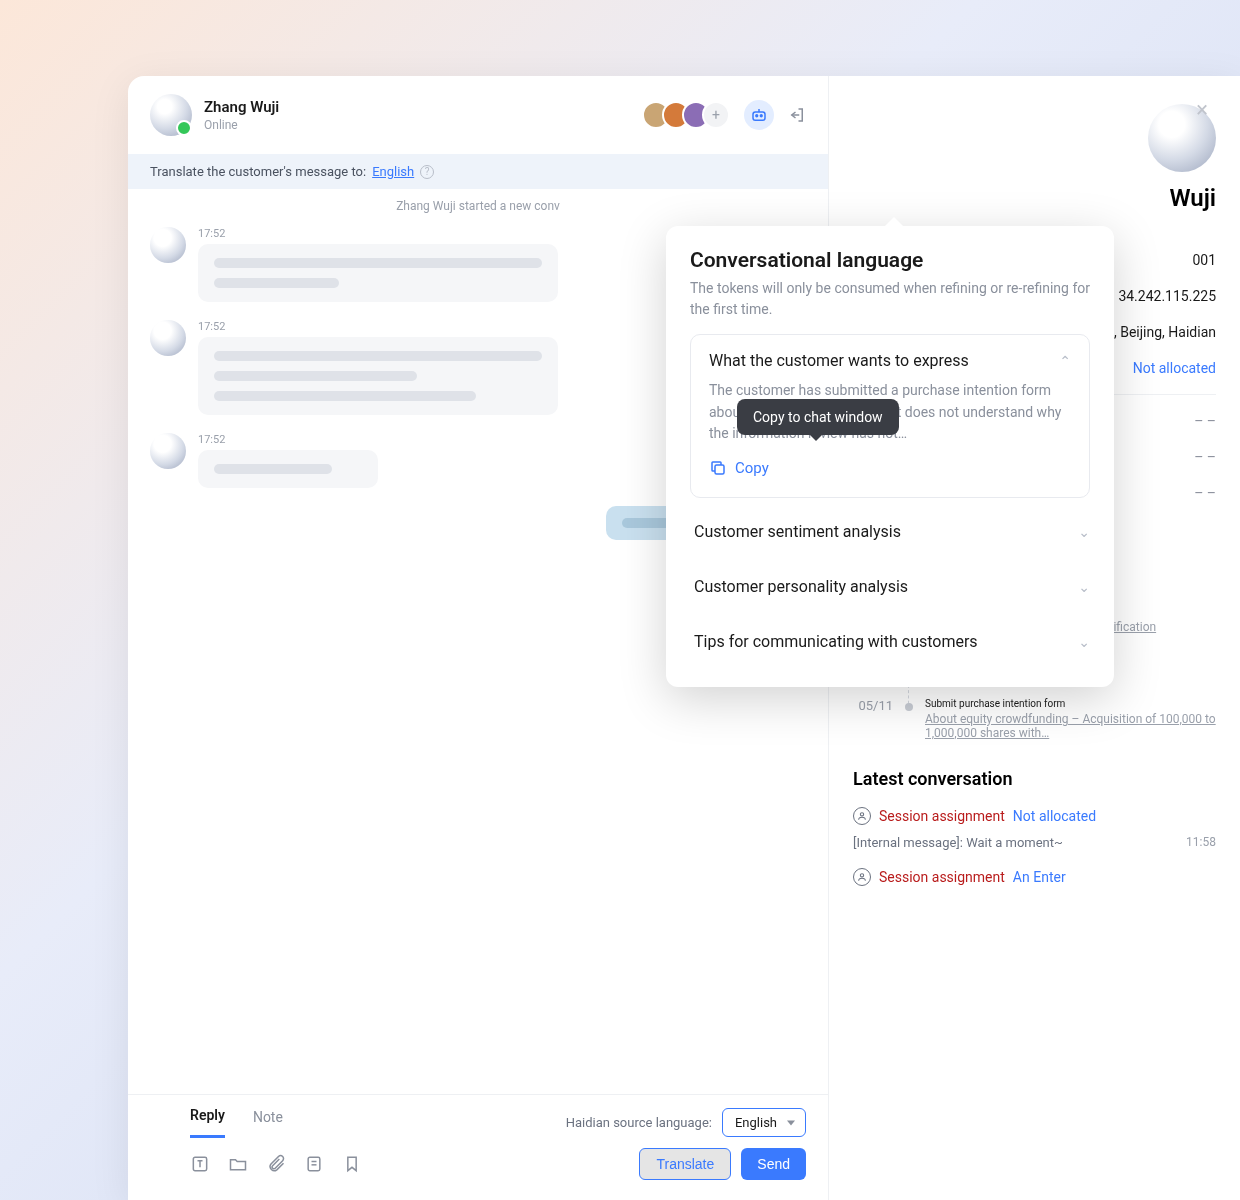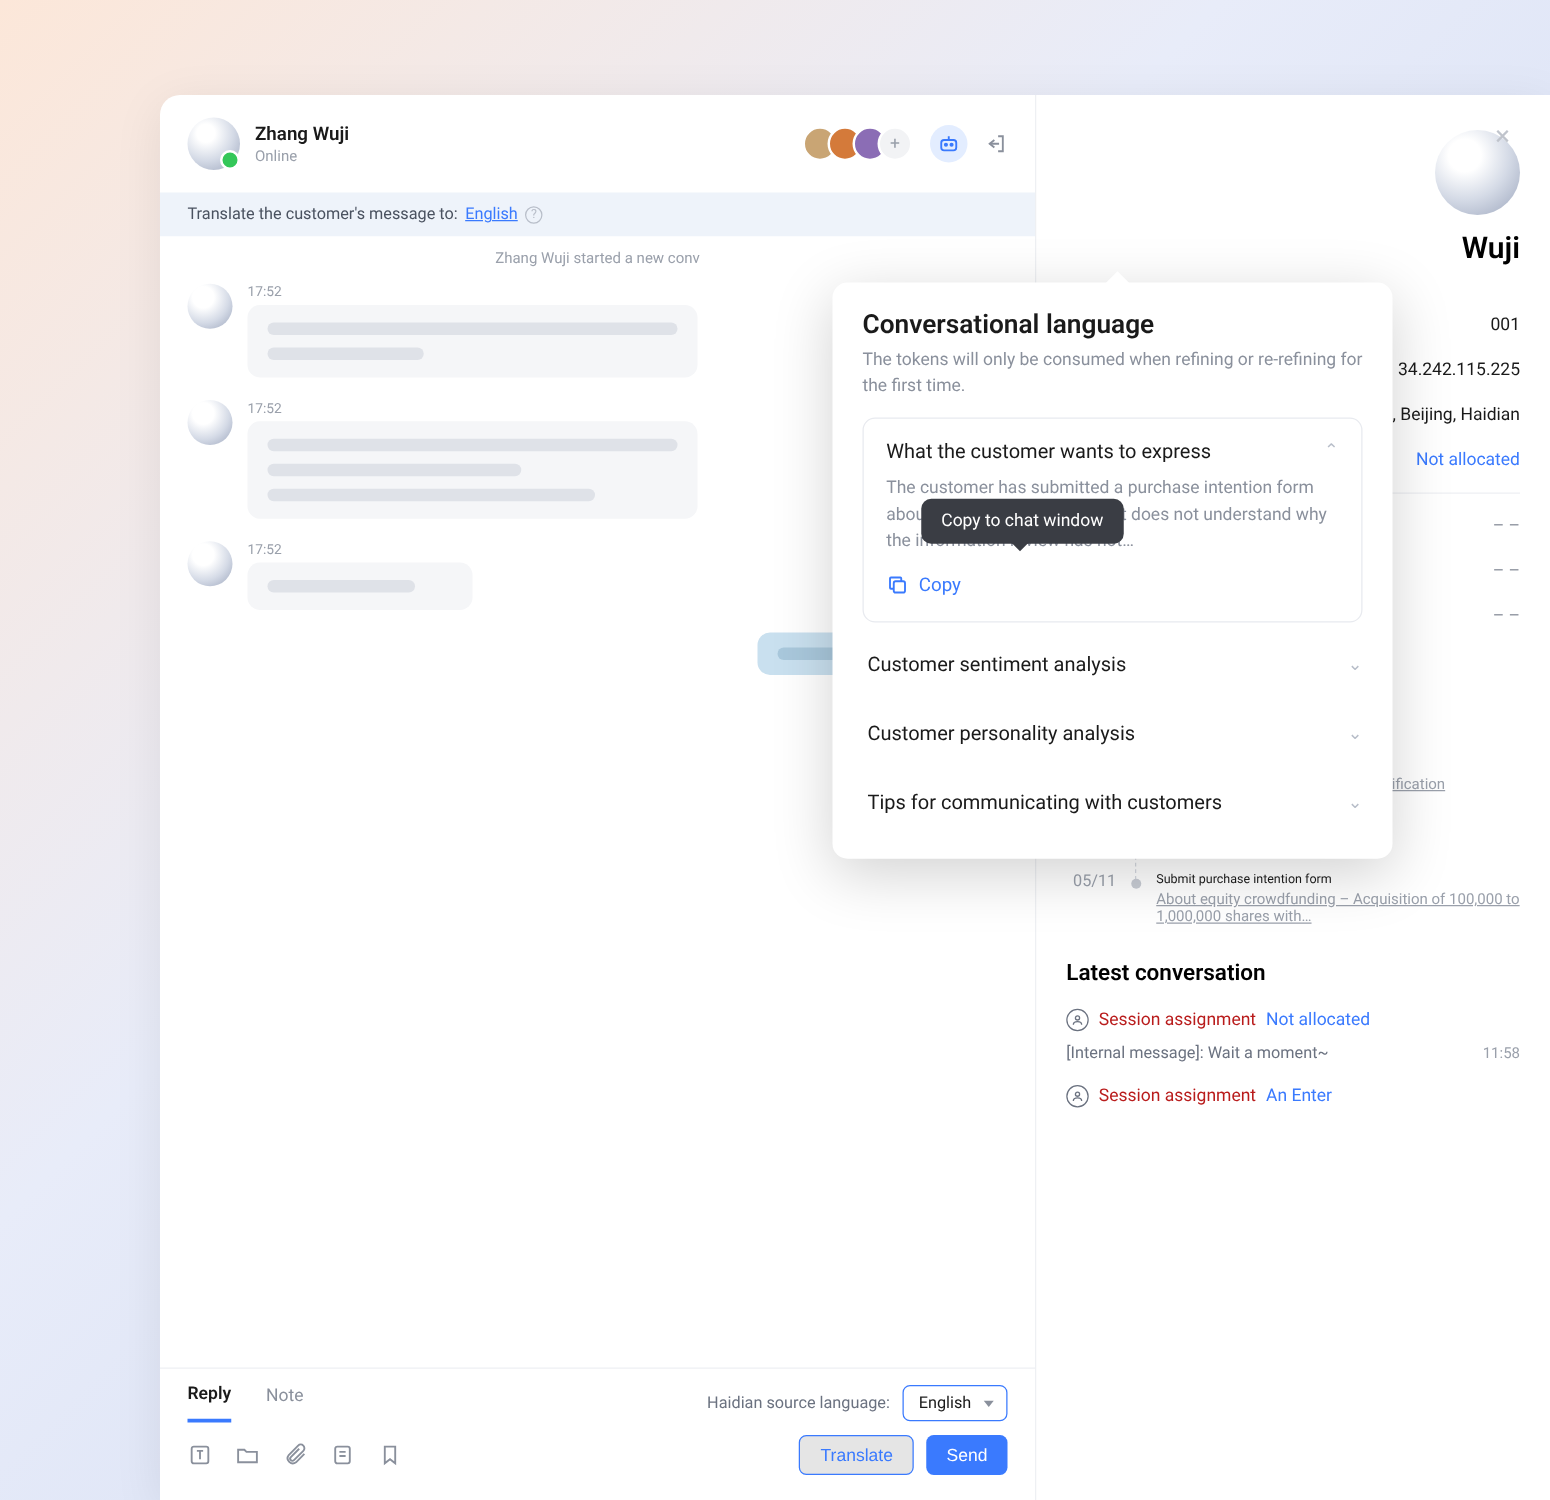--- a/index.html
+++ b/index.html
@@ -75,21 +75,21 @@
 .msg-time { font-size: 11px; color: #9aa0ab; }
 .bubble {
   background: #f5f6f8; border-radius: 10px; padding: 14px 16px; min-width: 180px;
 }
 .bubble.blue { background: #c9e0ef; min-width: 150px; padding: 12px 16px; }
 .skel { height: 10px; background: #dfe2e8; border-radius: 5px; margin-bottom: 10px; }
 .skel:last-child { margin-bottom: 0; }
 .bubble.blue .skel { background: #a9c8dc; }
 
 
-.compose { border-top: 1px solid #eef0f3; }
+.compose { border-top: 1px solid #eef0f3; padding-left: 40px; }
 .compose-tabs { display: flex; align-items: center; padding: 12px 22px 0; gap: 28px; }
 .ctab { font-size: 14px; color: #8a909c; padding-bottom: 12px; cursor: pointer; }
 .ctab.active { color: #1a1a1a; font-weight: 600; border-bottom: 3px solid #3a7afe; }
 .lang-right { margin-left: auto; display: flex; align-items: center; gap: 10px; font-size: 13px; color: #6b7280; }
 .lang-select {
   border: 1px solid #3a7afe; color: #1a1a1a; border-radius: 6px; padding: 6px 28px 6px 12px;
   font-size: 13px; position: relative; cursor: pointer;
 }
 .lang-select::after { content: ''; position: absolute; right: 10px; top: 50%; width: 0; height: 0; border-left: 4px solid transparent; border-right: 4px solid transparent; border-top: 5px solid #8a909c; transform: translateY(-50%); }
 .compose-input { padding: 16px 22px; min-height: 60px; color: #b5bac4; font-size: 14px; }

